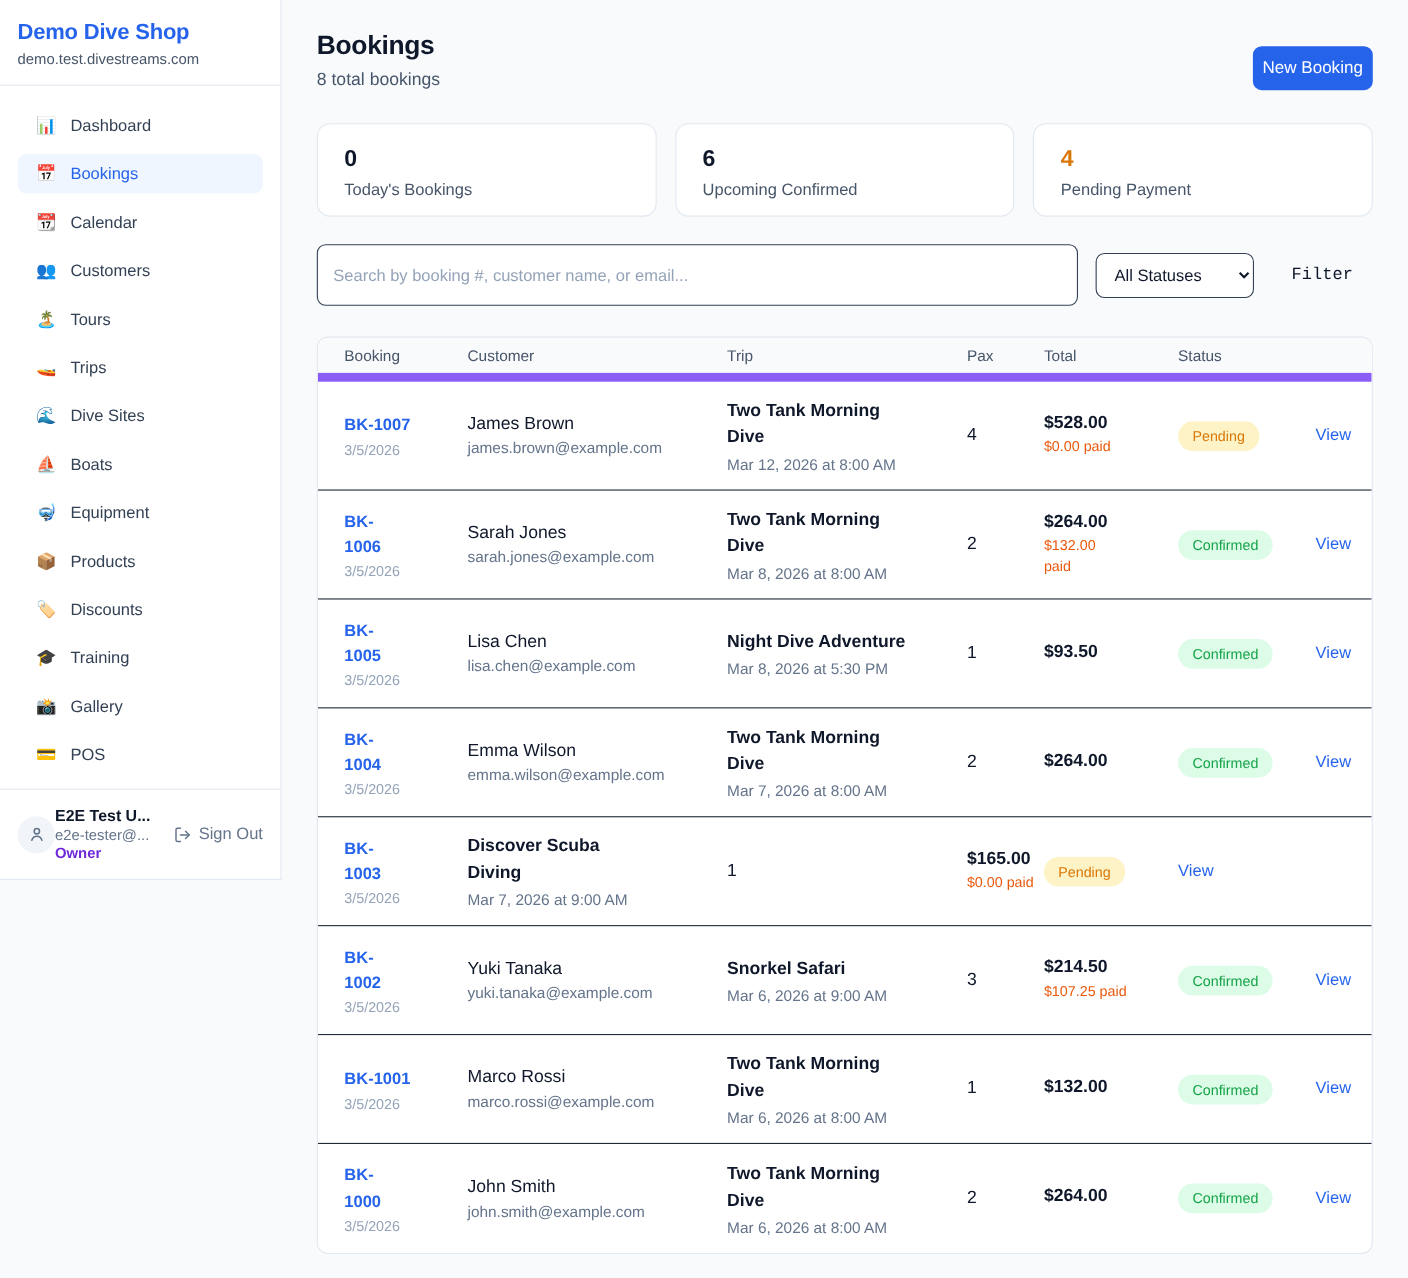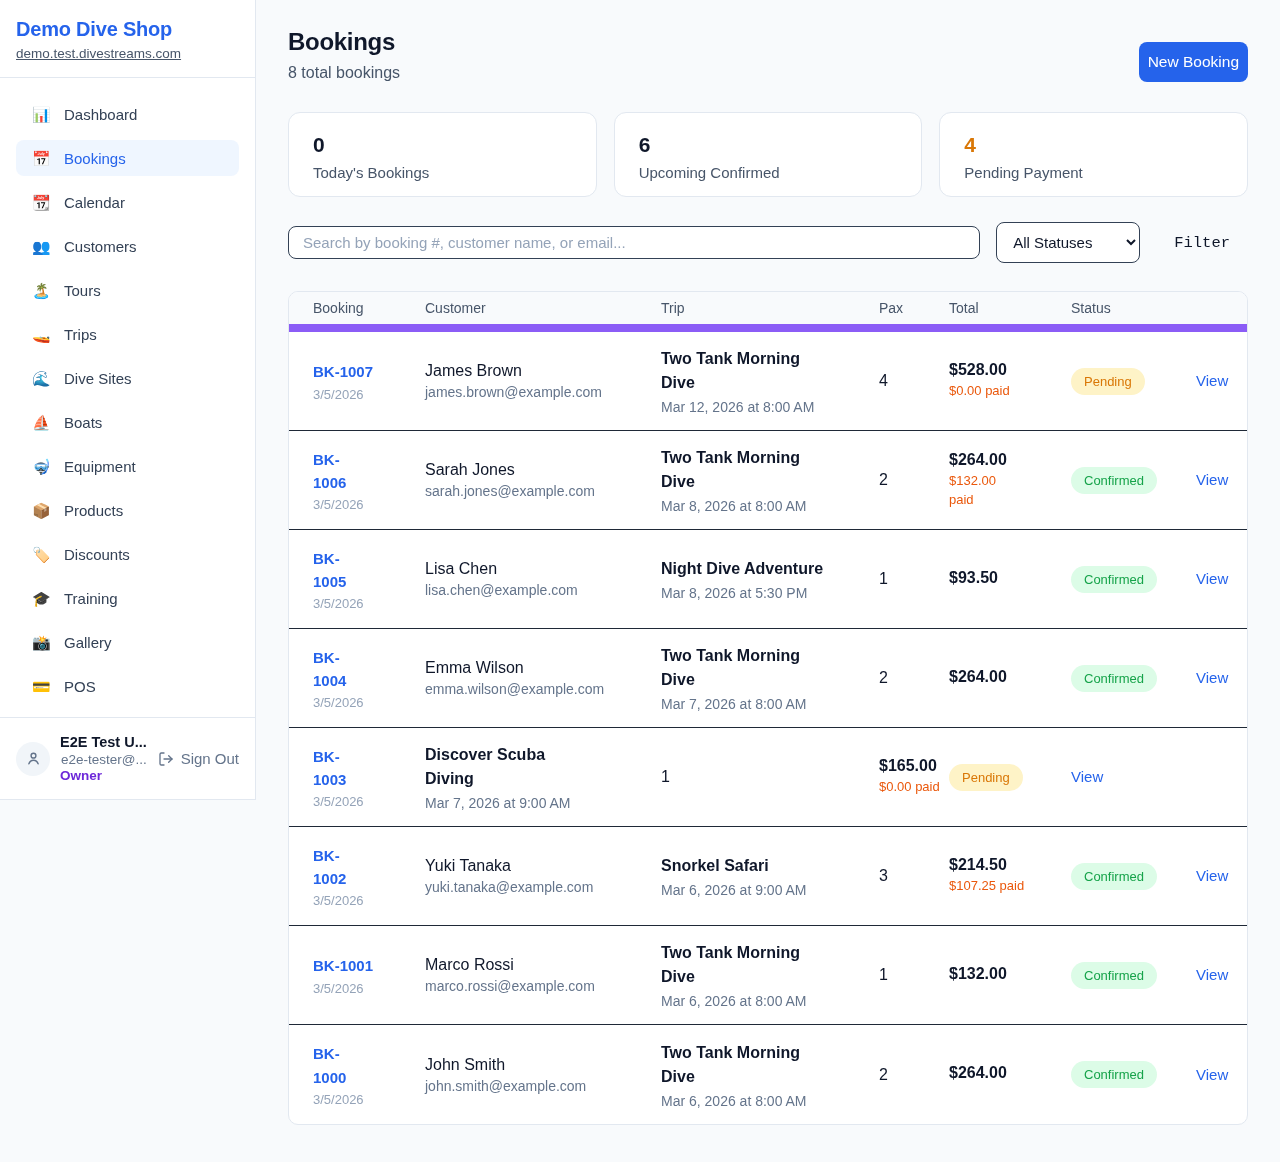--- a/index.html
+++ b/index.html
@@ -16,44 +16,44 @@
   .sidebar {
     position: absolute; top: 0; left: 0;
     width: 256px; height: 800px;
     background: #ffffff;
     border-right: 1px solid #e2e8f0;
     border-bottom: 1px solid #e2e8f0;
     display: flex; flex-direction: column;
   }
   .brand { padding: 18px 16px 16px; border-bottom: 1px solid #e2e8f0; }
   .brand-name { font-size: 20px; font-weight: 700; color: #2563eb; letter-spacing: -0.2px; }
-  .brand-domain { font-size: 13.5px; color: #475569; margin-top: 5px; text-decoration: underline; }
+  .brand-domain { font-size: 13.5px; color: #475569; margin-top: 5px; }
 
   .nav { padding: 18px 16px 0; }
   .nav-item {
     display: flex; align-items: center; gap: 12px;
     height: 36px; padding: 0 16px; margin-bottom: 8px;
     border-radius: 8px; font-size: 15px; color: #334155;
     cursor: pointer; user-select: none;
   }
   .nav-item.active { background: #eff6ff; color: #2563eb; font-weight: 500; }
   .nav-icon { width: 20px; text-align: center; font-size: 15px; line-height: 1; }
 
   .sidebar-footer {
     margin-top: auto; border-top: 1px solid #e2e8f0;
-    padding: 16px; display: flex; align-items: center; gap: 10px;
+    padding: 16px; display: flex; align-items: center; 
   }
   .avatar {
     width: 34px; height: 34px; border-radius: 50%;
     background: #f1f5f9; flex: none;
     display: flex; align-items: center; justify-content: center; color: #64748b;
   }
   .user-meta { flex: 1 1 auto; min-width: 0; }
   .user-name { font-size: 14.5px; font-weight: 700; color: #0f172a; }
-  .user-email { font-size: 13.5px; color: #64748b; margin-top: 2px; text-align: center; }
+  .user-email { font-size: 13.5px; color: #64748b; margin-top: 2px; }
   .user-role { font-size: 13.5px; color: #6d28d9; margin-top: 1px; font-weight: bold; }
   .signout {
     display: flex; align-items: center; gap: 7px;
     background: none; border: none; color: #64748b;
     font-size: 15px; font-family: inherit; cursor: pointer; flex: none;
   }
 
   
   .main { margin-left: 256px; width: 1024px; padding: 28px 32px 0; }
 
@@ -69,21 +69,21 @@
   .stats { display: flex; gap: 17px; margin-top: 30px; }
   .stat-card {
     flex: 1 1 0; background: #fff; border: 1px solid #e2e8f0;
     border-radius: 12px; padding: 19px 24px; height: 85px;
   }
   .stat-value { font-size: 21px; font-weight: 700; line-height: 1.2; }
   .stat-label { font-size: 15px; color: #475569; margin-top: 7px; }
 
   .toolbar { display: flex; align-items: center; gap: 16px; margin-top: 25px; }
   .search-input {
-    flex: 1 1 auto; height: 33px; border: 1px solid #334155; border-radius: 8px;
+    flex: 1 1 auto; height: 56px; border: 1px solid #334155; border-radius: 8px;
     padding: 0 14px; font-family: inherit; font-size: 15px; color: #0f172a;
     background: #fff; outline: none;
   }
   .search-input::placeholder { color: #94a3b8; }
   .status-select {
     height: 41px; width: 144px; border: 1px solid #334155; border-radius: 8px;
     background: #fff; font-family: inherit; font-size: 15px; color: #0f172a;
     padding: 0 8px 0 12px; outline: none;
   }
   .filter-btn {

